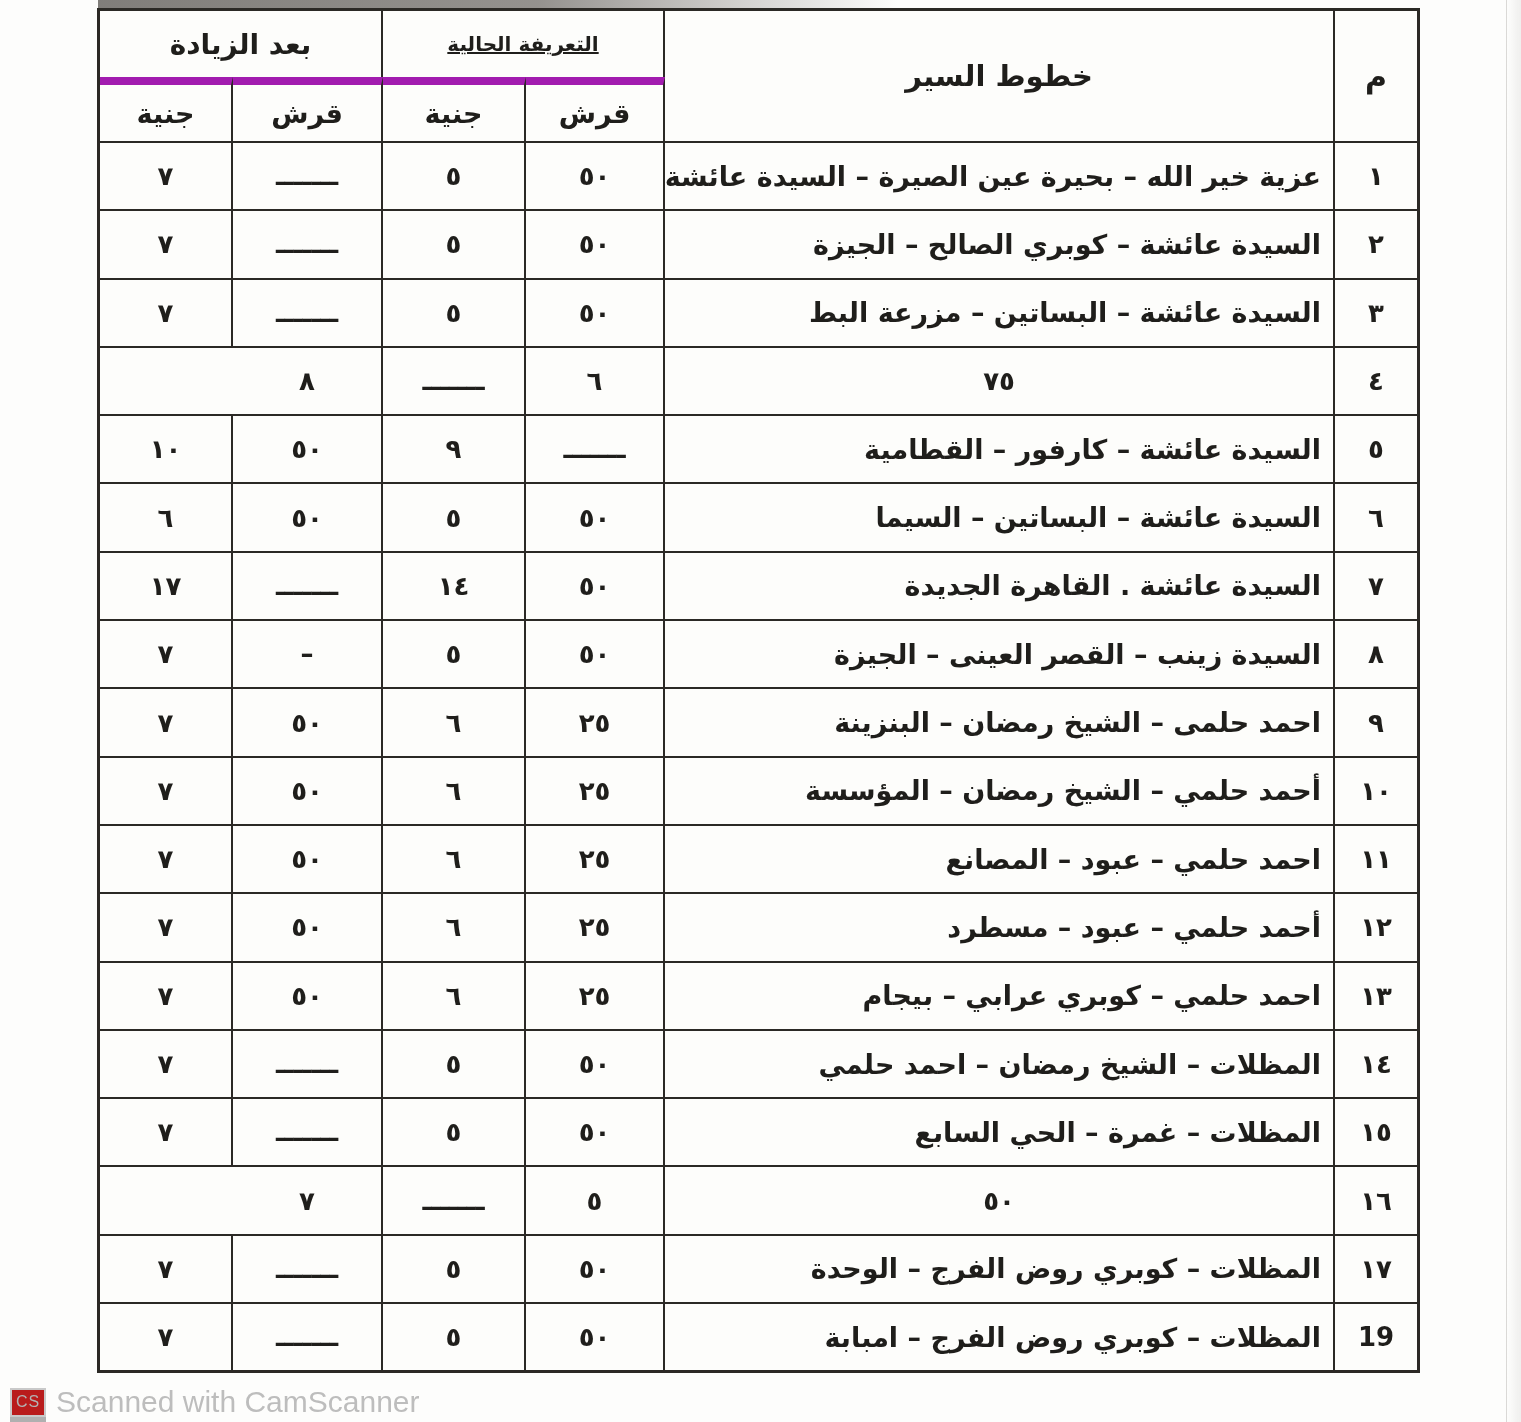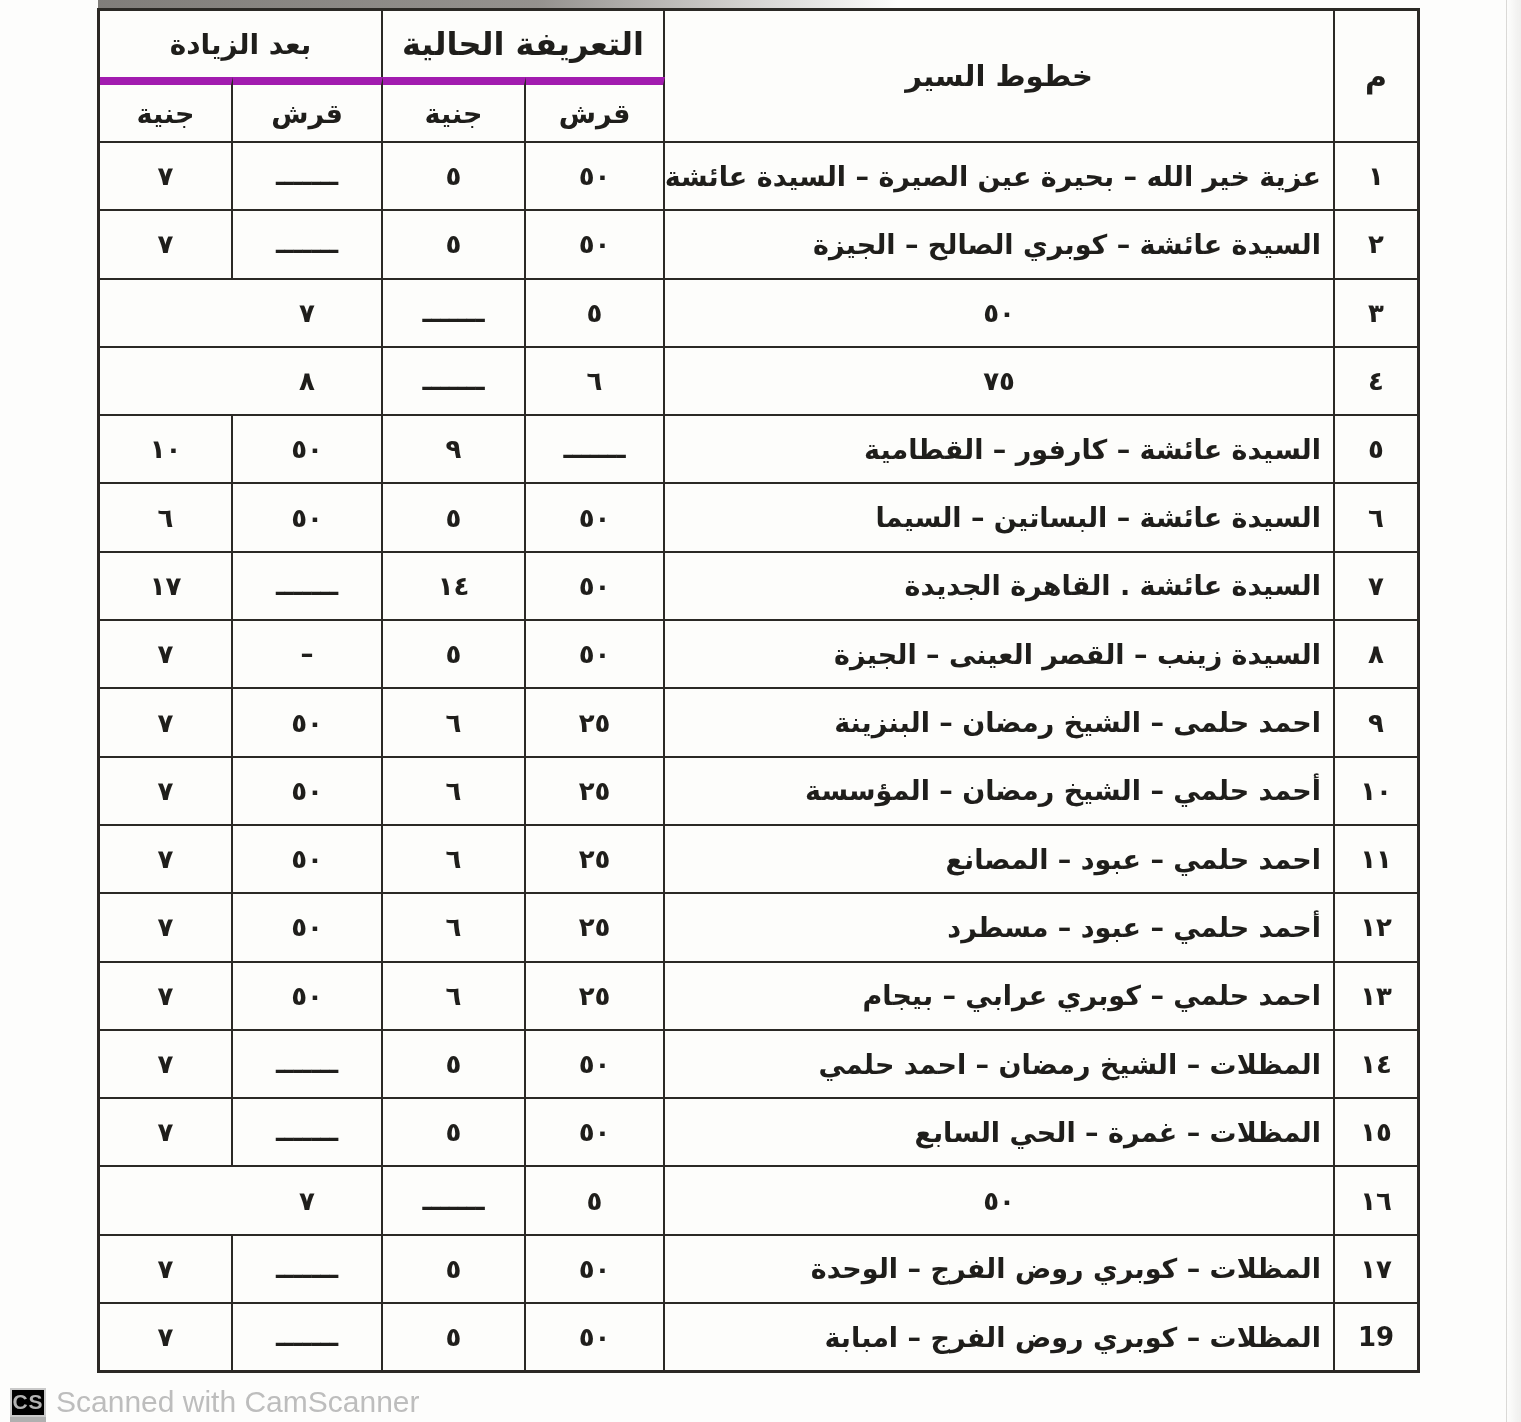--- a/index.html
+++ b/index.html
@@ -45,21 +45,21 @@
   }
   .cell {
     display: flex; align-items: center; justify-content: center;
     box-sizing: border-box;
     font-weight: 700;
     overflow: hidden;
     white-space: nowrap;
   }
   .h-serial  { grid-column: 1; grid-row: 1 / 3; font-size: 30px; }
   .h-routes  { grid-column: 2; grid-row: 1 / 3; font-size: 29px; border-inline-start: 2px solid #2b2925; }
-  .h-cur     { grid-column: 3 / 5; grid-row: 1; font-size: 32px; border-inline-start: 2px solid #2b2925; }
+  .h-cur     { grid-column: 3 / 5; grid-row: 1; font-size: 20px; border-inline-start: 2px solid #2b2925; text-decoration: underline; }
   .h-inc     { grid-column: 5 / 7; grid-row: 1; font-size: 28px; border-inline-start: 2px solid #2b2925; }
   .sh        { grid-row: 2; font-size: 27px; border-top: 8px solid #a21caf; border-inline-start: 2px solid #2b2925; }
   .sh-cur-q  { grid-column: 3; }
   .sh-cur-g  { grid-column: 4; }
   .sh-inc-q  { grid-column: 5; }
   .sh-inc-g  { grid-column: 6; }
   .trow {
     display: grid;
     grid-template-columns: 82px 670px 139px 143px 150px 133px;
     height: 68.3px;
@@ -81,22 +81,22 @@
     position: absolute; left: 10px; top: 1385px;
     display: flex; align-items: center; gap: 10px;
     font-family: "Liberation Sans", sans-serif;
     color: #bdbdbd;
   }
   .cs-badge {
     display: flex; align-items: center; justify-content: center;
     width: 32px; height: 25px;
     border: 2px solid #c9c9c9;
     box-shadow: 0 5px 0 #b0b0b0;
-    background: #000000;
-    font-size: 21px; font-weight: 700; color: #b3b3b3;
+    background: #b91c1c;
+    font-size: 16px; font-weight: 400; color: #b3b3b3;
     letter-spacing: 1px;
   }
   .wm-text { font-size: 30px; font-weight: 400; }
 </style>
 </head>
 <body>
 
 <div class="page">
 
   <div class="top-shadow"></div>
@@ -127,20 +127,21 @@
     <div class="cell c-serial">٢</div>
     <div class="cell c-route">السيدة عائشة – كوبري الصالح – الجيزة</div>
     <div class="cell c-num">٥٠</div>
     <div class="cell c-num">٥</div>
     <div class="cell c-num">ـــــــ</div>
     <div class="cell c-num">٧</div>
   </div>
 
   <div class="trow">
     <div class="cell c-serial">٣</div>
+    <div class="cell c-route">السيدة عائشة – البساتين – مزرعة البط</div>
     <div class="cell c-num">٥٠</div>
     <div class="cell c-num">٥</div>
     <div class="cell c-num">ـــــــ</div>
     <div class="cell c-num">٧</div>
   </div>
 
   <div class="trow">
     <div class="cell c-serial">٤</div>
     <div class="cell c-num">٧٥</div>
     <div class="cell c-num">٦</div>

